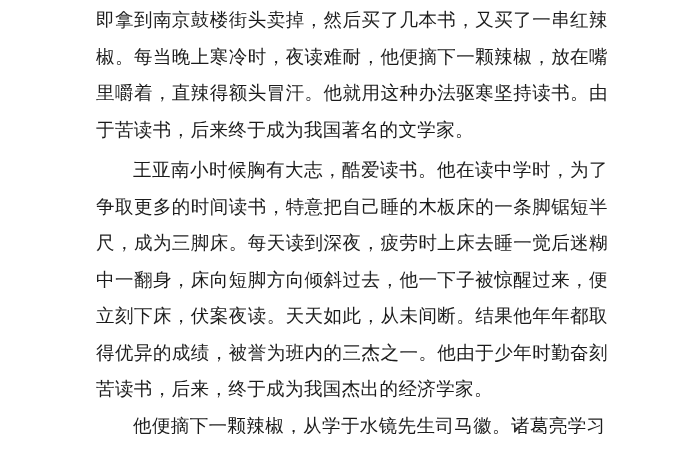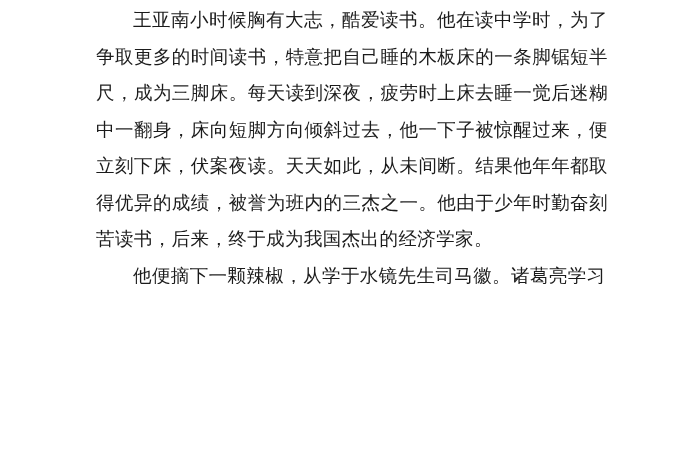--- a/index.html
+++ b/index.html
@@ -31,30 +31,31 @@
     line-height: 36.5px;
     letter-spacing: 0.4px;
     text-align: justify;
     text-justify: inter-character;
     word-break: break-all;
   }
   .para.indent {
     text-indent: 2em;
   }
   .para + .para {
-    margin-top: 16px;
+    margin-top: 4px;
   }
   .clip-last {
     overflow: hidden;
     height: 26px;
   }
 </style>
 </head>
 <body>
 
 <div class="page">
   <div class="doc-body">
+    <p class="para">即拿到南京鼓楼街头卖掉，然后买了几本书，又买了一串红辣椒。每当晚上寒冷时，夜读难耐，他便摘下一颗辣椒，放在嘴里嚼着，直辣得额头冒汗。他就用这种办法驱寒坚持读书。由于苦读书，后来终于成为我国著名的文学家。</p>
     <p class="para indent">王亚南小时候胸有大志，酷爱读书。他在读中学时，为了争取更多的时间读书，特意把自己睡的木板床的一条脚锯短半尺，成为三脚床。每天读到深夜，疲劳时上床去睡一觉后迷糊中一翻身，床向短脚方向倾斜过去，他一下子被惊醒过来，便立刻下床，伏案夜读。天天如此，从未间断。结果他年年都取得优异的成绩，被誉为班内的三杰之一。他由于少年时勤奋刻苦读书，后来，终于成为我国杰出的经济学家。</p>
     <div class="clip-last">
       <p class="para indent">他便摘下一颗辣椒，从学于水镜先生司马徽。诸葛亮学习</p>
     </div>
   </div>
 </div>
 
 </body></html>

